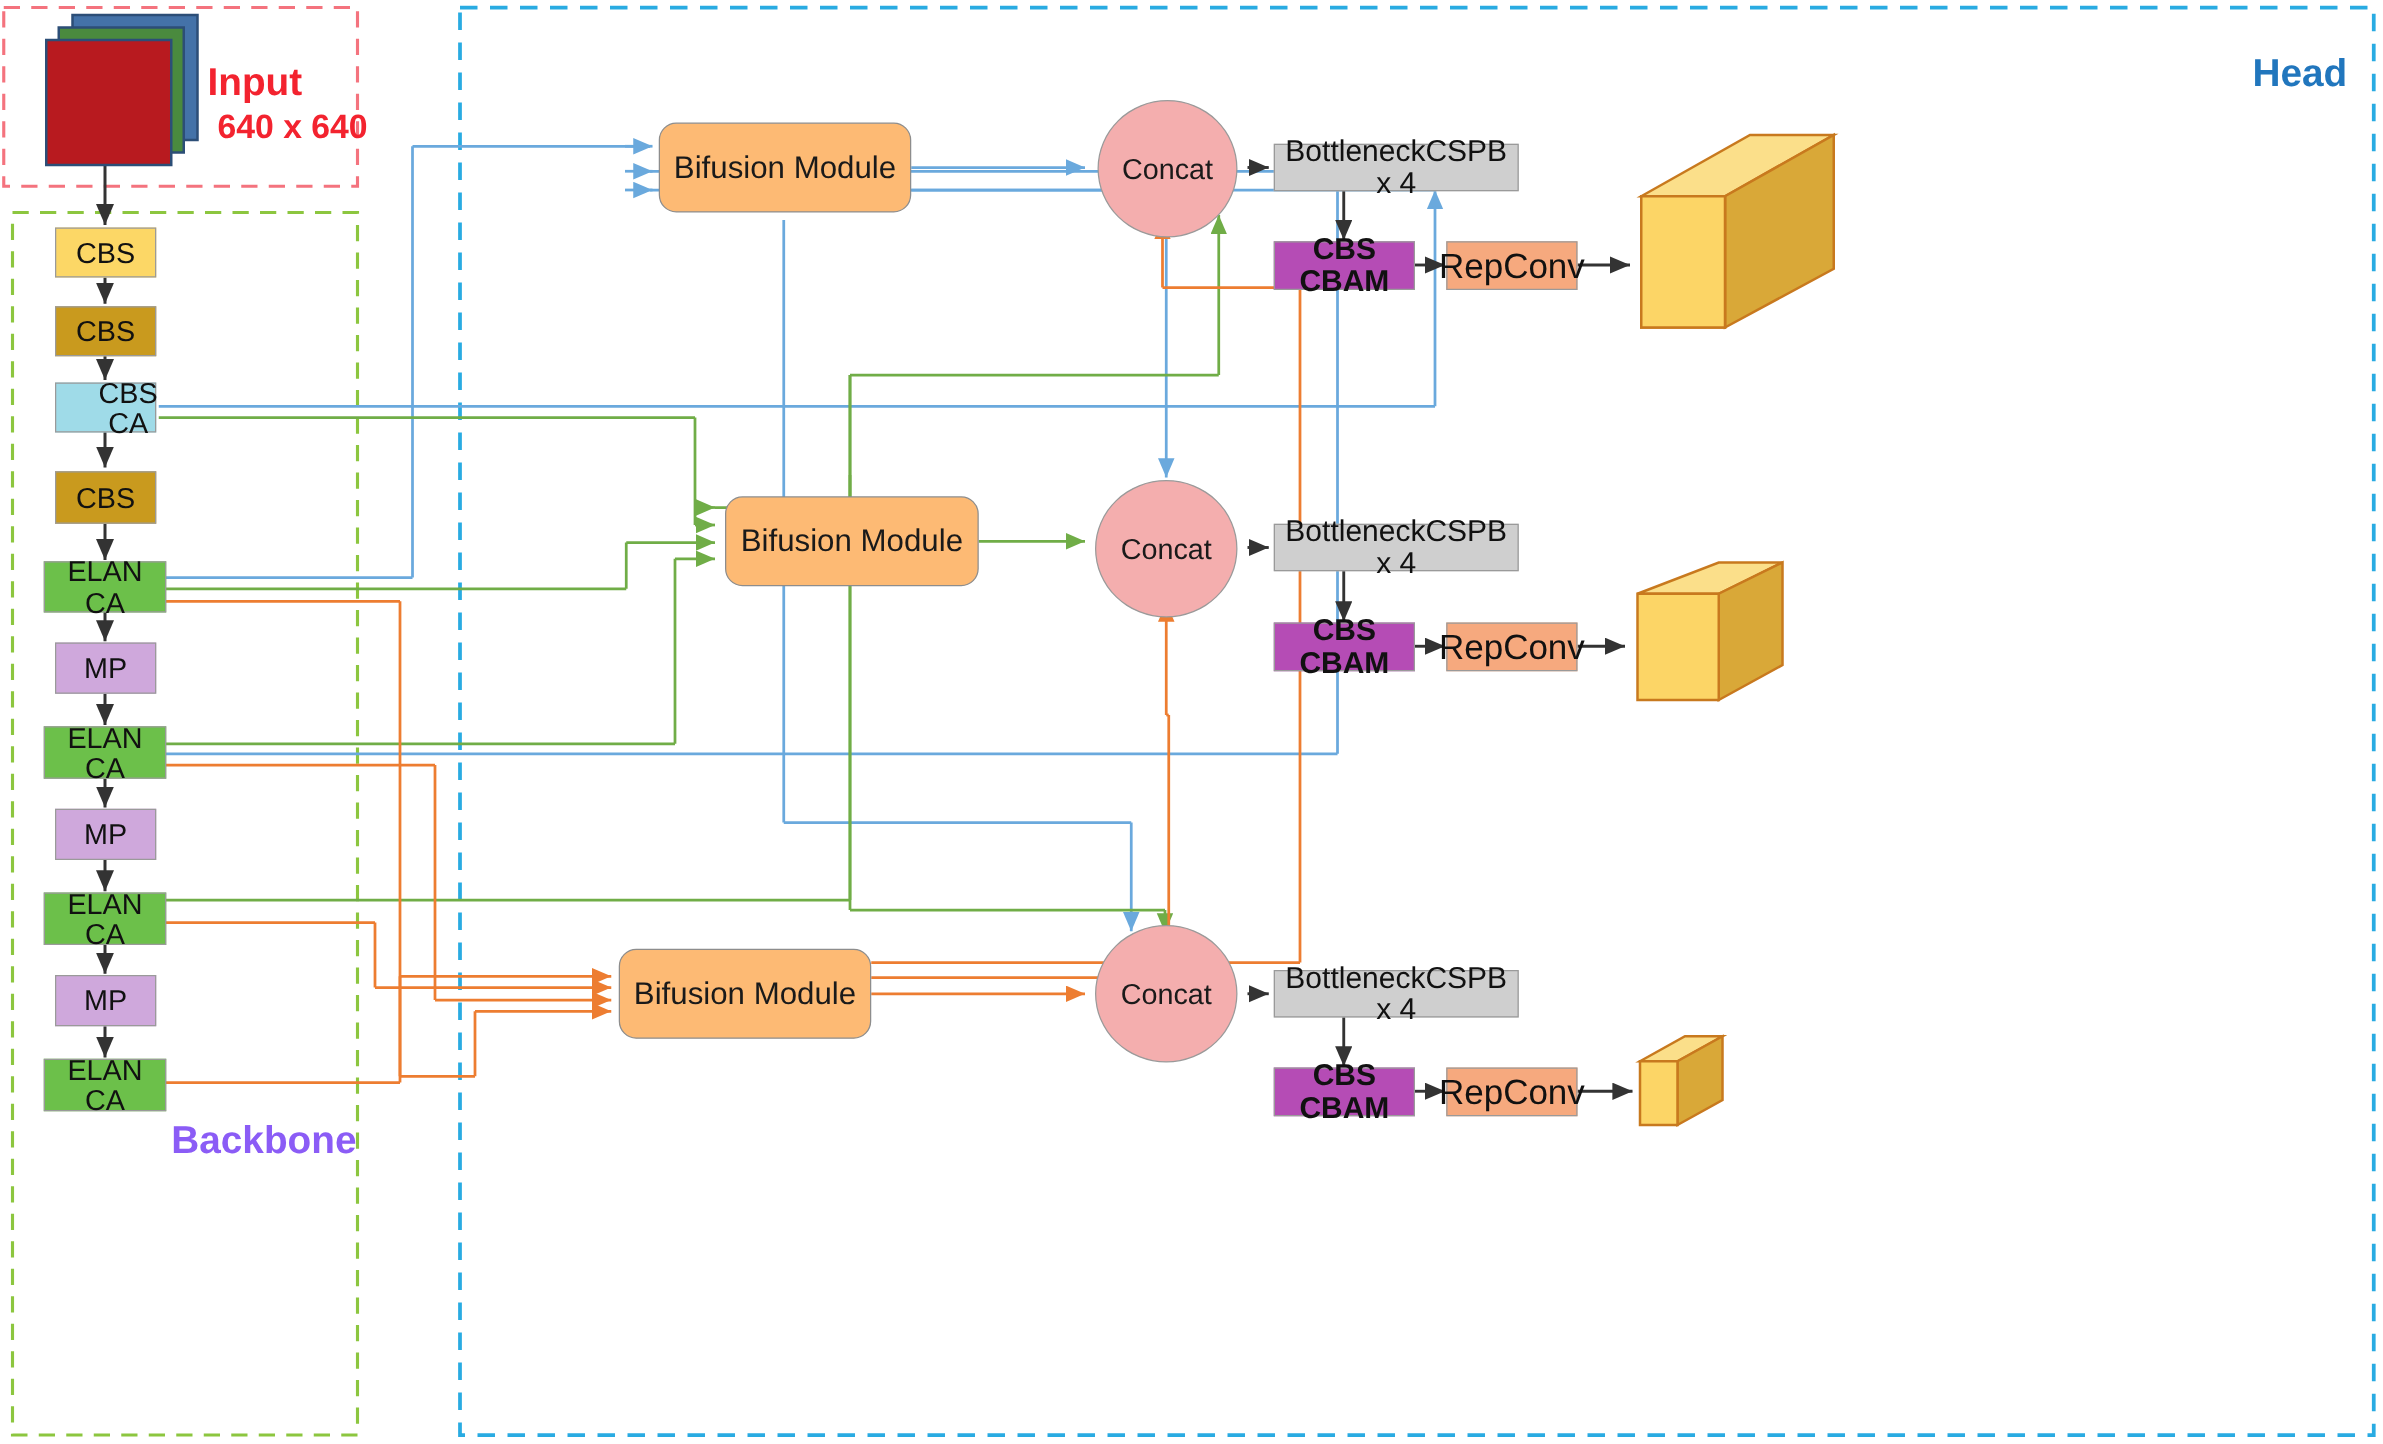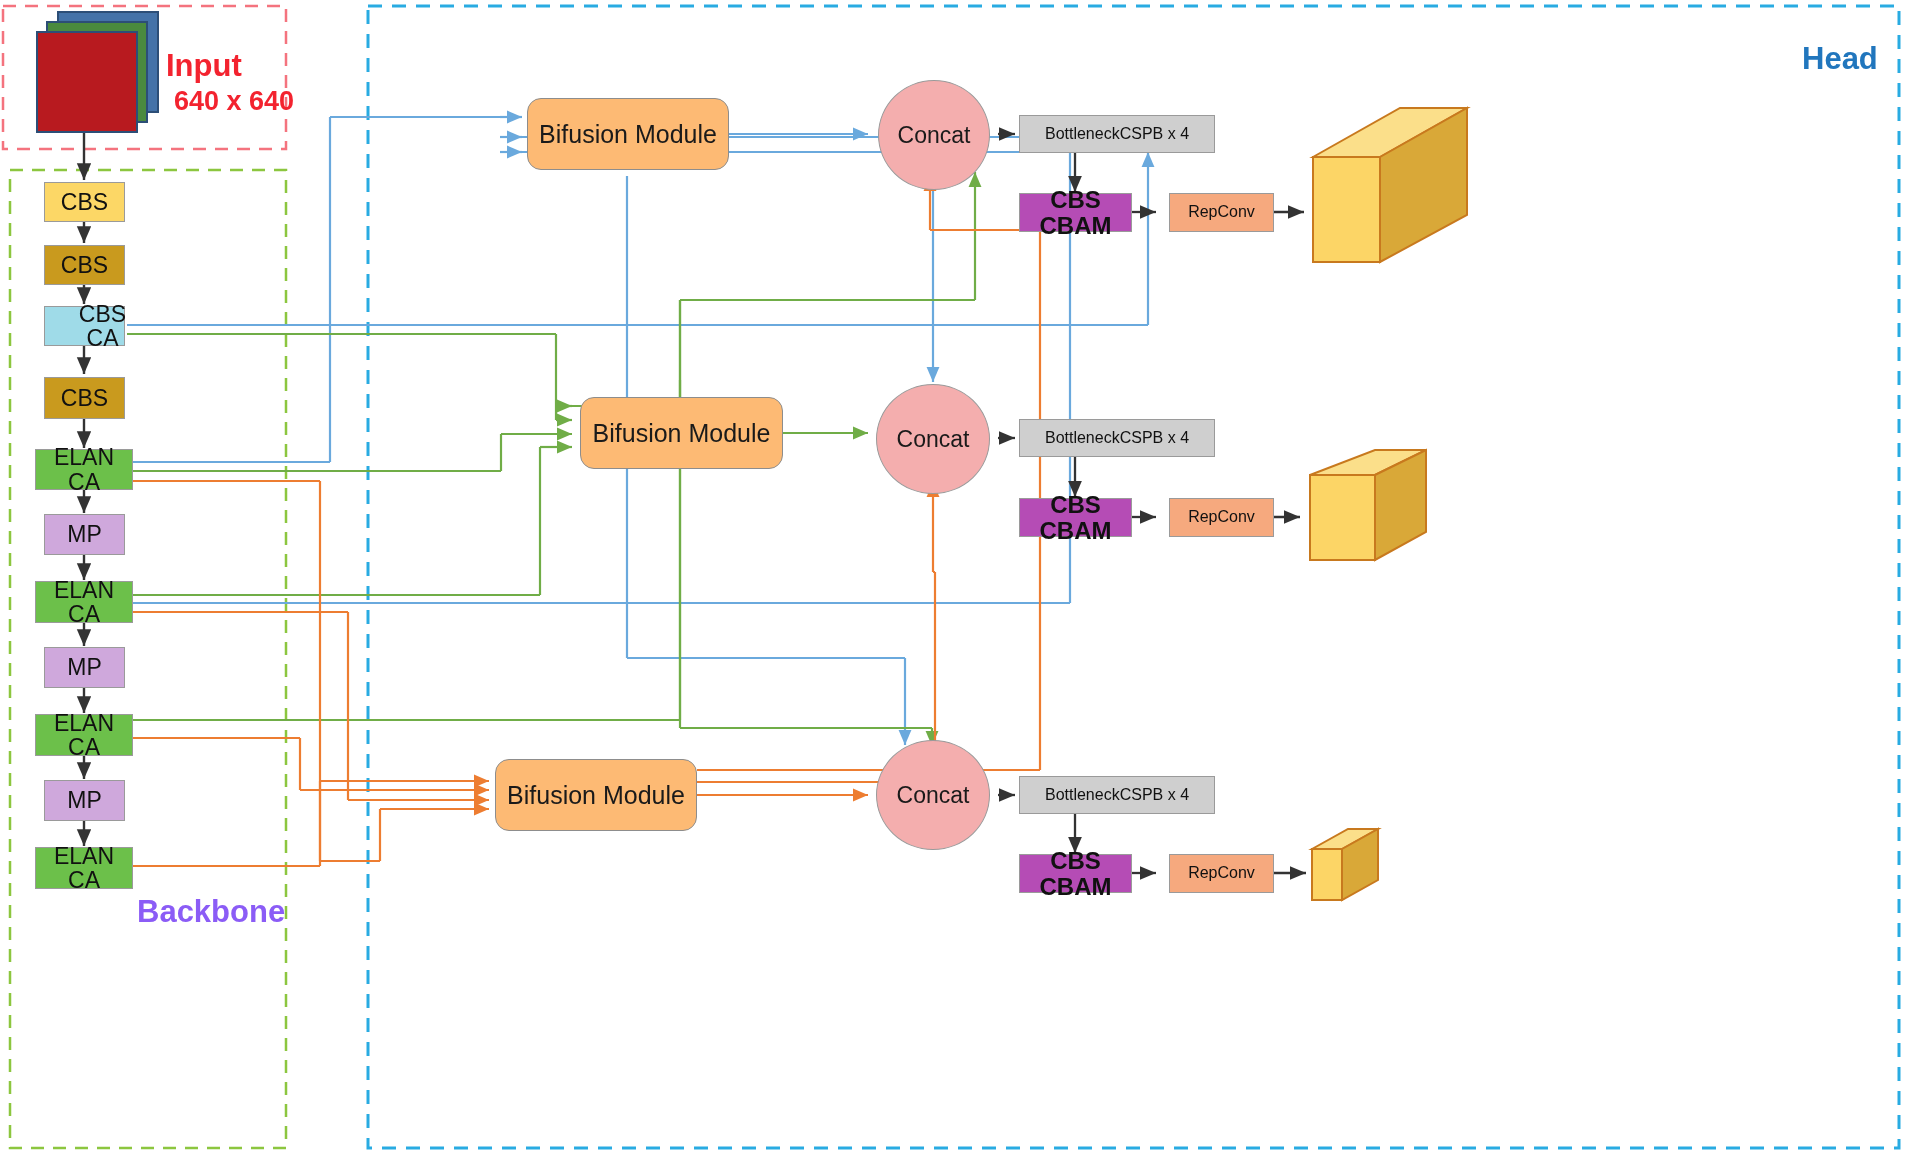--- a/index.html
+++ b/index.html
@@ -5,23 +5,23 @@
   html,body{margin:0;padding:0;background:#ffffff;}
   body{font-family:"Liberation Sans", sans-serif;}
   #stage{position:relative;width:1906px;height:1155px;background:#fff;overflow:hidden;}
   svg.layer{position:absolute;left:0;top:0;width:1906px;height:1155px;}
   .node{position:absolute;box-sizing:border-box;display:flex;align-items:center;justify-content:center;
         text-align:center;color:#111;border:1px solid #9a9a9a;}
   .node span{display:block;line-height:1.05;}
   .grp-label{position:absolute;font-weight:bold;}
   .bifu{border-radius:14px;border:1px solid #8d8d8d;background:#fdba74;color:#1a1a1a;font-size:25px;}
   .concat{border-radius:50%;background:#f4aeae;border:1px solid #9a9a9a;font-size:23px;color:#1a1a1a;}
-  .bcspb{background:#cfcfcf;font-size:16px;}
+  .bcspb{background:#cfcfcf;font-size:24px;}
   .cbam{background:#b54cb5;font-size:24px;font-weight:bold;}
-  .repconv{background:#f6a97e;font-size:16px;margin-left:12px;}
+  .repconv{background:#f6a97e;font-size:28px;}
   .cbs-y{background:#fcd766;font-size:23px;}
   .cbs-d{background:#c99a1e;font-size:23px;}
   .cbs-ca{background:#9fdbe8;font-size:23px;padding-left:36px;}
   .elan{background:#6cc04a;font-size:23px;}
   .mp{background:#cfa8dc;font-size:23px;}
 </style>
 </head>
 <body>
 
 <div id="stage">

